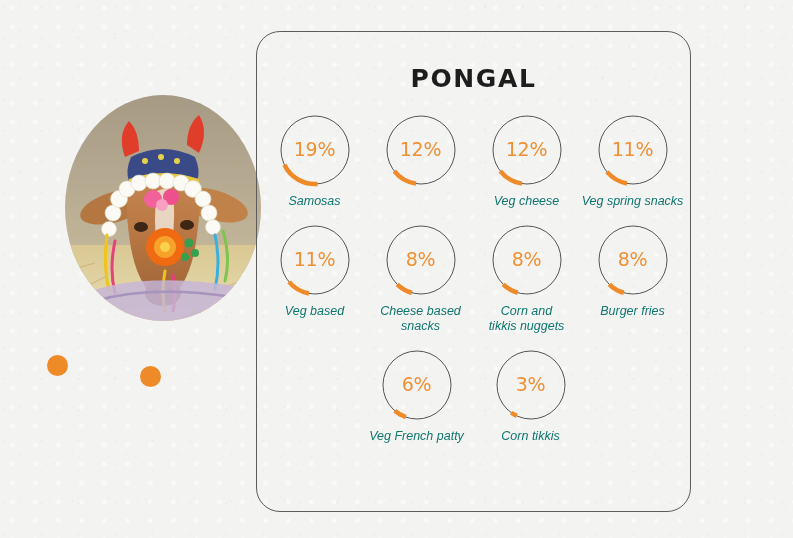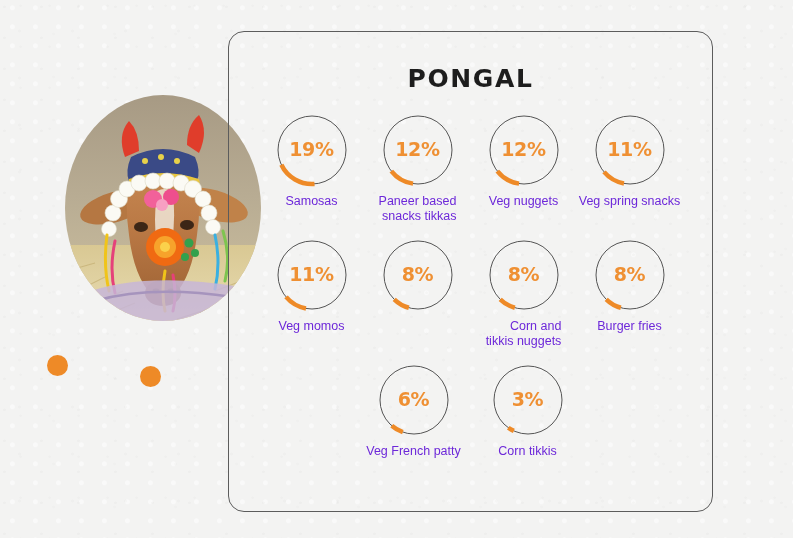--- a/index.html
+++ b/index.html
@@ -51,26 +51,26 @@
     height: 21px;
     border-radius: 50%;
     background: #ee8a27;
   }
   #deco-dot-1 { left: 47px;  top: 355px; }
   #deco-dot-2 { left: 140px; top: 366px; }
 
   
   #stats-card {
     position: absolute;
-    left: 228px;
+    left: 256px;
     top: 31px;
-    width: 485px;
+    width: 435px;
     height: 481px;
     border: 1px solid #5c5c5c;
-    border-radius: 16px;
+    border-radius: 24px;
     background: transparent;
   }
 
   #card-title {
     margin-top: 32px;
     text-align: center;
     font-family: "DejaVu Sans", sans-serif;
     font-size: 25px;
     font-weight: bold;
     letter-spacing: 1.6px;
@@ -108,32 +108,33 @@
     overflow: visible;
   }
   .donut-value {
     position: absolute;
     inset: 0;
     display: flex;
     align-items: center;
     justify-content: center;
     font-family: "DejaVu Sans", sans-serif;
     font-size: 19px;
-    font-weight: bold;
+    font-weight: normal;
     color: #ef9033;
     letter-spacing: -0.3px;
     padding-bottom: 2px;
   }
   .donut-label {
     margin-top: 9px;
-    text-align: right;
+    text-align: center;
     font-size: 12.5px;
     line-height: 15px;
-    color: #6d28d9;
+    color: #0f766e;
     white-space: pre-line;
+    font-style: italic;
   }
 </style>
 </head>
 <body>
 
 <div id="paper-texture"></div>
 
 <div id="festival-photo">
   <svg viewBox="0 0 196 226" preserveAspectRatio="xMidYMid slice">
     <defs>
@@ -251,32 +252,30 @@
         <div class="donut-label">Samosas</div>
       </div>
       <div class="donut-item">
         <div class="donut-ring">
           <svg viewBox="0 0 70 70">
             <circle cx="35" cy="35" r="34" fill="none" stroke="#555" stroke-width="1"></circle>
             <circle cx="35" cy="35" r="34" fill="none" stroke="#ee8a27" stroke-width="4.5" stroke-linecap="butt" stroke-dasharray="25.635396053292713 187.99290439081324" transform="rotate(98.4 35 35)"></circle>
           </svg>
           <div class="donut-value">12%</div>
         </div>
-        <div class="donut-label">Paneer based
-snacks tikkas</div>
       </div>
       <div class="donut-item">
         <div class="donut-ring">
           <svg viewBox="0 0 70 70">
             <circle cx="35" cy="35" r="34" fill="none" stroke="#555" stroke-width="1"></circle>
             <circle cx="35" cy="35" r="34" fill="none" stroke="#ee8a27" stroke-width="4.5" stroke-linecap="butt" stroke-dasharray="25.635396053292713 187.99290439081324" transform="rotate(98.4 35 35)"></circle>
           </svg>
           <div class="donut-value">12%</div>
         </div>
-        <div class="donut-label">Veg nuggets</div>
+        <div class="donut-label">Veg cheese</div>
       </div>
       <div class="donut-item">
         <div class="donut-ring">
           <svg viewBox="0 0 70 70">
             <circle cx="35" cy="35" r="34" fill="none" stroke="#555" stroke-width="1"></circle>
             <circle cx="35" cy="35" r="34" fill="none" stroke="#ee8a27" stroke-width="4.5" stroke-linecap="butt" stroke-dasharray="23.499113048851655 190.1291873952543" transform="rotate(100.2 35 35)"></circle>
           </svg>
           <div class="donut-value">11%</div>
         </div>
         <div class="donut-label">Veg spring snacks</div>
@@ -284,30 +283,32 @@
     </div>
   <div class="donut-row" id="donut-row-2">
       <div class="donut-item">
         <div class="donut-ring">
           <svg viewBox="0 0 70 70">
             <circle cx="35" cy="35" r="34" fill="none" stroke="#555" stroke-width="1"></circle>
             <circle cx="35" cy="35" r="34" fill="none" stroke="#ee8a27" stroke-width="4.5" stroke-linecap="butt" stroke-dasharray="23.499113048851655 190.1291873952543" transform="rotate(100.2 35 35)"></circle>
           </svg>
           <div class="donut-value">11%</div>
         </div>
-        <div class="donut-label">Veg momos</div>
+        <div class="donut-label">Veg based</div>
       </div>
       <div class="donut-item">
         <div class="donut-ring">
           <svg viewBox="0 0 70 70">
             <circle cx="35" cy="35" r="34" fill="none" stroke="#555" stroke-width="1"></circle>
             <circle cx="35" cy="35" r="34" fill="none" stroke="#ee8a27" stroke-width="4.5" stroke-linecap="butt" stroke-dasharray="17.090264035528477 196.53803640857745" transform="rotate(105.6 35 35)"></circle>
           </svg>
           <div class="donut-value">8%</div>
         </div>
+        <div class="donut-label">Cheese based
+snacks</div>
       </div>
       <div class="donut-item">
         <div class="donut-ring">
           <svg viewBox="0 0 70 70">
             <circle cx="35" cy="35" r="34" fill="none" stroke="#555" stroke-width="1"></circle>
             <circle cx="35" cy="35" r="34" fill="none" stroke="#ee8a27" stroke-width="4.5" stroke-linecap="butt" stroke-dasharray="17.090264035528477 196.53803640857745" transform="rotate(105.6 35 35)"></circle>
           </svg>
           <div class="donut-value">8%</div>
         </div>
         <div class="donut-label">Corn and

